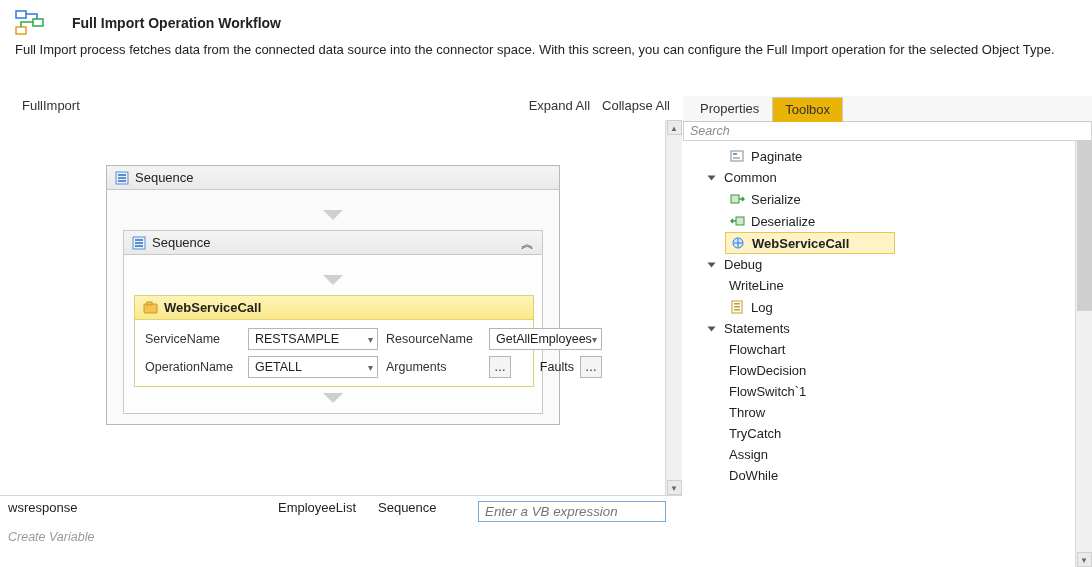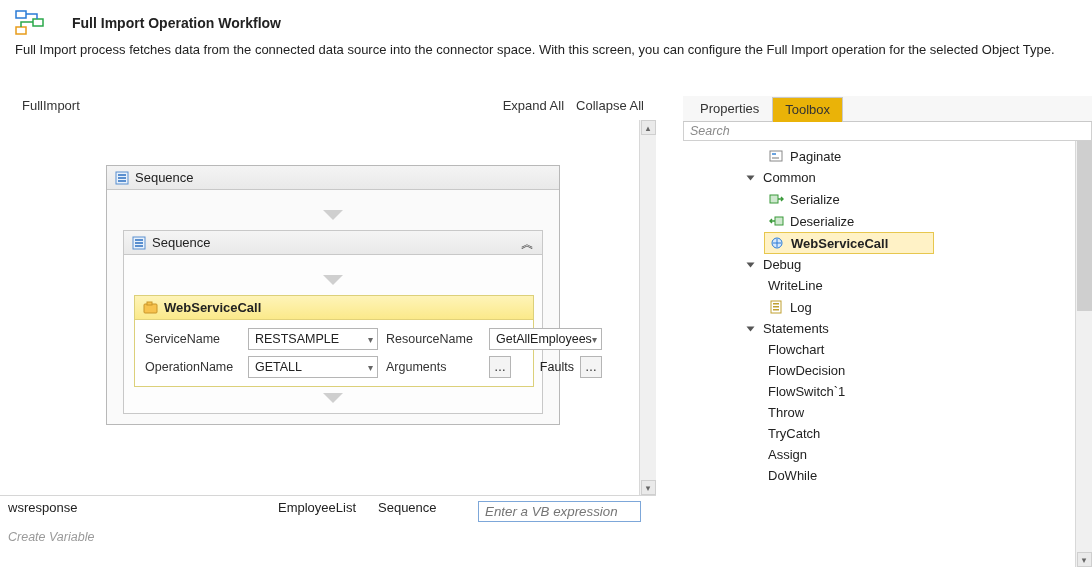--- a/index.html
+++ b/index.html
@@ -2,21 +2,21 @@
 <html><head>
 <meta charset="utf-8">
 <style>
   * { box-sizing: border-box; font-family: "Segoe UI", Arial, sans-serif; }
   body { margin: 0; padding: 0; background: #fff; font-size: 13px; color: #222; width: 1092px; height: 567px; overflow: hidden; position: relative; }
 
   .header { display: flex; align-items: center; padding: 10px 15px 6px 15px; gap: 27px; }
   .header h1 { font-size: 14px; font-weight: bold; margin: 0; }
   .subtitle { padding: 0 15px 18px 15px; font-size: 13px; color: #222; }
 
-  .main-area { display: flex; position: absolute; top: 96px; left: 0; right: 0; bottom: 0; gap: 26px; }
+  .main-area { display: flex; position: absolute; top: 96px; left: 0; right: 0; bottom: 0; }
 
   .left-col { flex: 1; display: flex; flex-direction: column; position: relative; }
   .designer-header { display: flex; justify-content: space-between; padding: 2px 12px 6px 22px; font-size: 13px; color: #333; }
   .designer-buttons { display: flex; gap: 12px; }
   .designer-buttons span { cursor: pointer; }
 
   .canvas-wrap { flex: 1; position: relative; overflow: hidden; border-top: 1px solid transparent; }
   .canvas { position: absolute; inset: 0; background: #fff; overflow: hidden; }
 
   .outer-seq { position: absolute; left: 106px; top: 45px; width: 454px; border: 1px solid #b8b8b8; background: #fafafa; }
@@ -50,21 +50,21 @@
   .create-var { font-style: italic; color: #9a9a9a; padding: 3px 8px; font-size: 12.5px; }
 
   
   .right-col { width: 410px; border-left: 1px solid #fff; display: flex; flex-direction: column; position: relative; }
   .tabs { display: flex; border-bottom: 1px solid #c9c9c9; background: #f7f7f7; padding-left: 4px; }
   .tab { padding: 4px 12px 5px 12px; font-size: 13px; border: 1px solid transparent; border-bottom: none; color: #333; cursor: pointer; }
   .tab.active { background: #eab308; border-color: #c9c9c9; position: relative; top: 1px; }
 
   .search-row { border: 1px solid #d0d0d0; border-top: none; padding: 2px 6px; font-style: italic; color: #8a8a8a; font-size: 12.5px; background: #fff; }
 
-  .toolbox-body { flex: 1; position: relative; overflow: hidden; border-left: 0; margin-left: 39px; }
+  .toolbox-body { flex: 1; position: relative; overflow: hidden; border-left: 0; }
   .toolbox-scroll { position: absolute; right: 0; top: 0; width: 17px; height: 100%; background: #f0f0f0; border-left: 1px solid #d8d8d8; display:flex; flex-direction:column; justify-content:space-between; align-items:center;}
   .toolbox-scroll .thumb { position:absolute; top:0; height:40%; width:15px; background:#cfcfcf; left:1px;}
   .tree { padding: 4px 0 0 12px; font-size: 13px; }
   .tree-item { padding: 3px 0 3px 0; display: flex; align-items: center; gap: 6px; }
   .tree-item.indent1 { padding-left: 34px; }
   .tree-item.cat { padding-left: 14px; color: #222; }
   .tree-item.cat .arrow { display:inline-block; width:0; height:0; border-left:5px solid #555; border-top:4px solid transparent; border-bottom:4px solid transparent; transform: rotate(90deg); margin-right:4px;}
   .tree-item.selected { background: #fff2c6; border: 1px solid #e7c74e; padding-top:2px; padding-bottom:2px; font-weight: bold; width: 170px; margin-left:30px; padding-left:4px;}
   .ico { width:16px; height:16px; display:inline-flex; align-items:center; justify-content:center; font-size:11px; }
 

